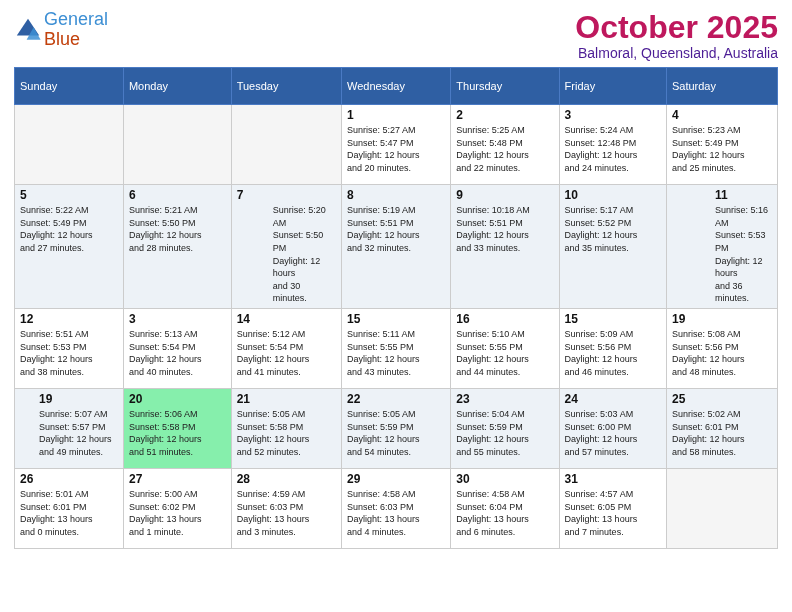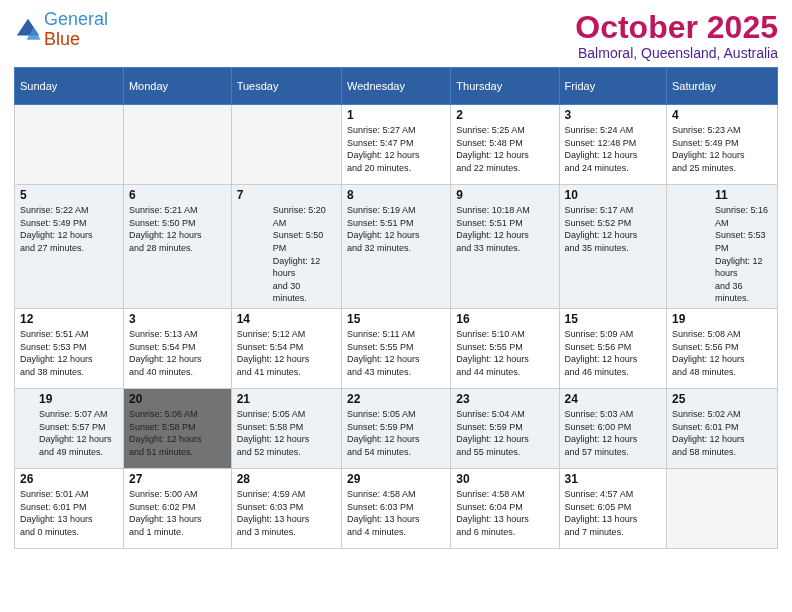--- a/index.html
+++ b/index.html
@@ -266,21 +266,21 @@
           </td>
         </tr>
         <tr style="background: rgb(237, 242, 247);">
           <td style="background: rgb(237, 242, 247); padding-left: 24px;">
             <span class="day-num">19</span>
             <div class="day-info" style="white-space: pre-line;">Sunrise: 5:07 AM
 Sunset: 5:57 PM
 Daylight: 12 hours
 and 49 minutes.</div>
           </td>
-          <td style="background: #737373;">
+          <td style="background: #86efac;">
             <span class="day-num">20</span>
             <div class="day-info" style="white-space: pre-line;">Sunrise: 5:06 AM
 Sunset: 5:58 PM
 Daylight: 12 hours
 and 51 minutes.</div>
           </td>
           <td style="background: rgb(237, 242, 247);">
             <span class="day-num">21</span>
             <div class="day-info" style="white-space: pre-line;">Sunrise: 5:05 AM
 Sunset: 5:58 PM

